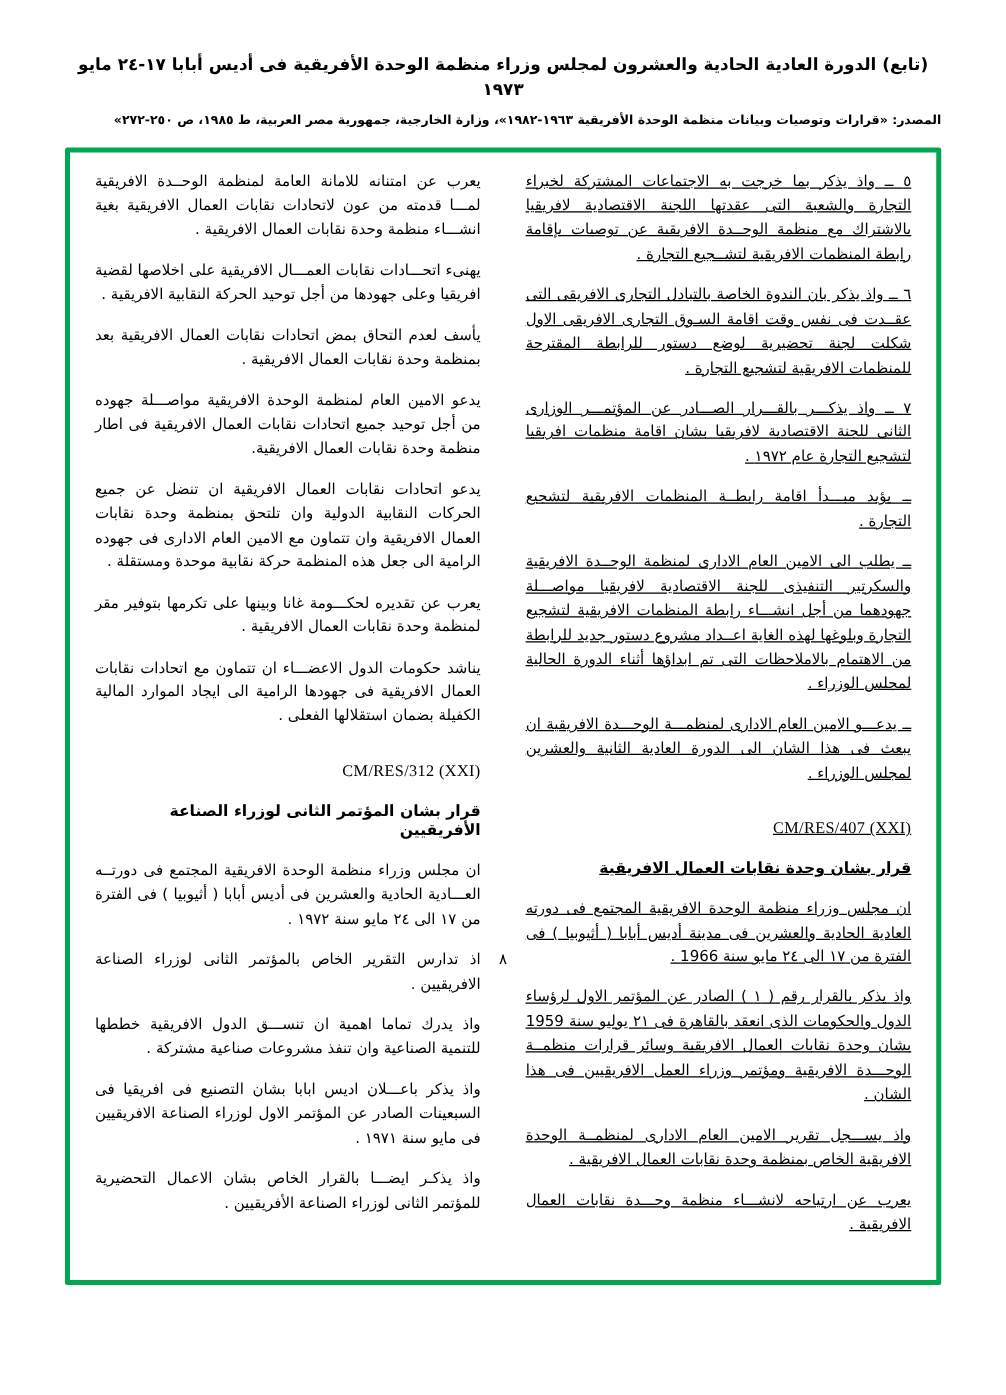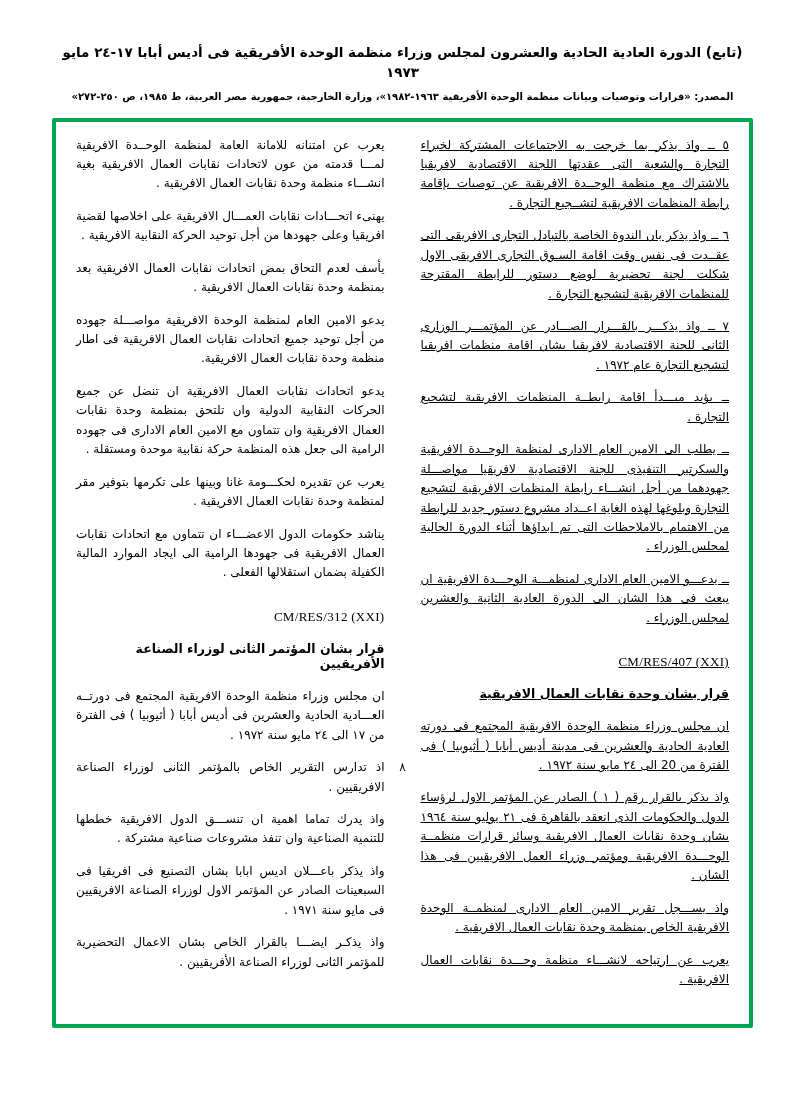--- a/index.html
+++ b/index.html
@@ -31,20 +31,21 @@
     letter-spacing: 0px;
     line-height: 1.5;
     direction: rtl;
   }
   .header-source {
     font-size: 10px;
     font-weight: bold;
     margin-top: 7px;
     line-height: 1.4;
     direction: rtl;
+    text-align: right;
   }
   .frame {
     margin-top: 14px;
     border: 4px solid #00a651;
     border-radius: 2px;
     height: 910px;
     box-sizing: border-box;
     padding: 14px 18px 10px 18px;
     position: relative;
     overflow: hidden;
@@ -116,22 +117,22 @@
         <p class="para">٥ ــ واذ يذكر بما خرجت به الاجتماعات المشتركة لخبراء التجارة والشعبة التى عقدتها اللجنة الاقتصادية لافريقيا بالاشتراك مع منظمة الوحــدة الافريقية عن توصيات بإقامة رابطة المنظمات الافريقية لتشــجيع التجارة .</p>
         <p class="para">٦ ــ واذ يذكر بان الندوة الخاصة بالتبادل التجارى الافريقى التى عقــدت فى نفس وقت اقامة السـوق التجارى الافريقى الاول شكلت لجنة تحضيرية لوضع دستور للرابطة المقترحة للمنظمات الافريقية لتشجيع التجارة .</p>
         <p class="para">٧ ــ واذ يذكـــر بالقـــرار الصـــادر عن المؤتمـــر الوزارى الثانى للجنة الاقتصادية لافريقيا بشان اقامة منظمات افريقيا لتشجيع التجارة عام ١٩٧٢ .</p>
         <p class="para">ــ يؤيد مبـــدأ اقامة رابطــة المنظمات الافريقية لتشجيع التجارة .</p>
         <p class="para">ــ يطلب الى الامين العام الادارى لمنظمة الوحــدة الافريقية والسكرتير التنفيذى للجنة الاقتصادية لافريقيا مواصـــلة جهودهما من أجل انشـــاء رابطة المنظمات الافريقية لتشجيع التجارة وبلوغها لهذه الغاية اعــداد مشروع دستور جديد للرابطة من الاهتمام بالاملاحظات التى تم ابداؤها أثناء الدورة الحالية لمجلس الوزراء .</p>
         <p class="para">ــ يدعـــو الامين العام الادارى لمنظمـــة الوحـــدة الافريقية ان يبعث فى هذا الشان الى الدورة العادية الثانية والعشرين لمجلس الوزراء .</p>
 
         <div class="res-code">CM/RES/407 (XXI)</div>
         <div class="res-title">قرار بشان وحدة نقابات العمال الافريقية</div>
 
-        <p class="para">ان مجلس وزراء منظمة الوحدة الافريقية المجتمع فى دورته العادية الحادية والعشرين فى مدينة أديس أبابا ( أثيوبيا ) فى الفترة من 20 الى ٢٤ مايو سنة ١٩٧٢ .</p>
-        <p class="para">واذ يذكر بالقرار رقم ( ١ ) الصادر عن المؤتمر الاول لرؤساء الدول والحكومات الذى انعقد بالقاهرة فى ٢١ يوليو سنة ١٩٦٤ بشان وحدة نقابات العمال الافريقية وسائر قرارات منظمــة الوحـــدة الافريقية ومؤتمر وزراء العمل الافريقيين فى هذا الشان .</p>
+        <p class="para">ان مجلس وزراء منظمة الوحدة الافريقية المجتمع فى دورته العادية الحادية والعشرين فى مدينة أديس أبابا ( أثيوبيا ) فى الفترة من ١٧ الى ٢٤ مايو سنة 1966 .</p>
+        <p class="para">واذ يذكر بالقرار رقم ( ١ ) الصادر عن المؤتمر الاول لرؤساء الدول والحكومات الذى انعقد بالقاهرة فى ٢١ يوليو سنة 1959 بشان وحدة نقابات العمال الافريقية وسائر قرارات منظمــة الوحـــدة الافريقية ومؤتمر وزراء العمل الافريقيين فى هذا الشان .</p>
         <p class="para">واذ يســـجل تقرير الامين العام الادارى لمنظمــة الوحدة الافريقية الخاص بمنظمة وحدة نقابات العمال الافريقية .</p>
         <p class="para">يعرب عن ارتياحه لانشـــاء منظمة وحـــدة نقابات العمال الافريقية .</p>
       </div>
 
       <div class="col col-left">
         <p class="para">يعرب عن امتنانه للامانة العامة لمنظمة الوحــدة الافريقية لمـــا قدمته من عون لاتحادات نقابات العمال الافريقية بغية انشـــاء منظمة وحدة نقابات العمال الافريقية .</p>
         <p class="para">يهنىء اتحـــادات نقابات العمـــال الافريقية على اخلاصها لقضية افريقيا وعلى جهودها من أجل توحيد الحركة النقابية الافريقية .</p>
         <p class="para">يأسف لعدم التحاق بمض اتحادات نقابات العمال الافريقية بعد بمنظمة وحدة نقابات العمال الافريقية .</p>
         <p class="para">يدعو الامين العام لمنظمة الوحدة الافريقية مواصـــلة جهوده من أجل توحيد جميع اتحادات نقابات العمال الافريقية فى اطار منظمة وحدة نقابات العمال الافريقية.</p>
         <p class="para">يدعو اتحادات نقابات العمال الافريقية ان تنضل عن جميع الحركات النقابية الدولية وان تلتحق بمنظمة وحدة نقابات العمال الافريقية وان تتماون مع الامين العام الادارى فى جهوده الرامية الى جعل هذه المنظمة حركة نقابية موحدة ومستقلة .</p>

